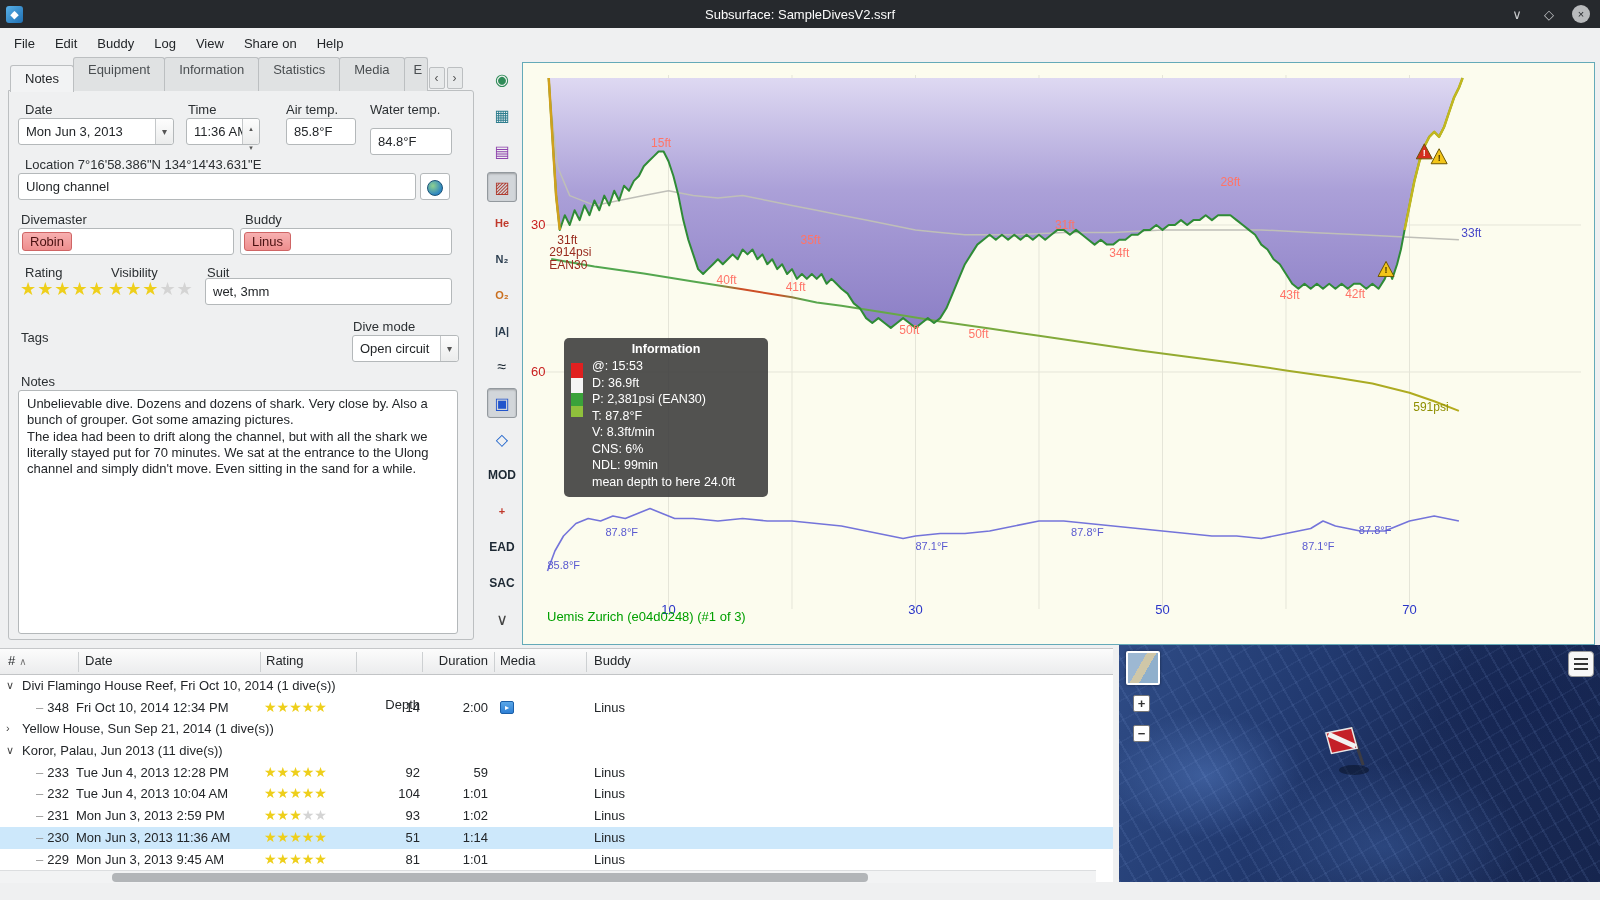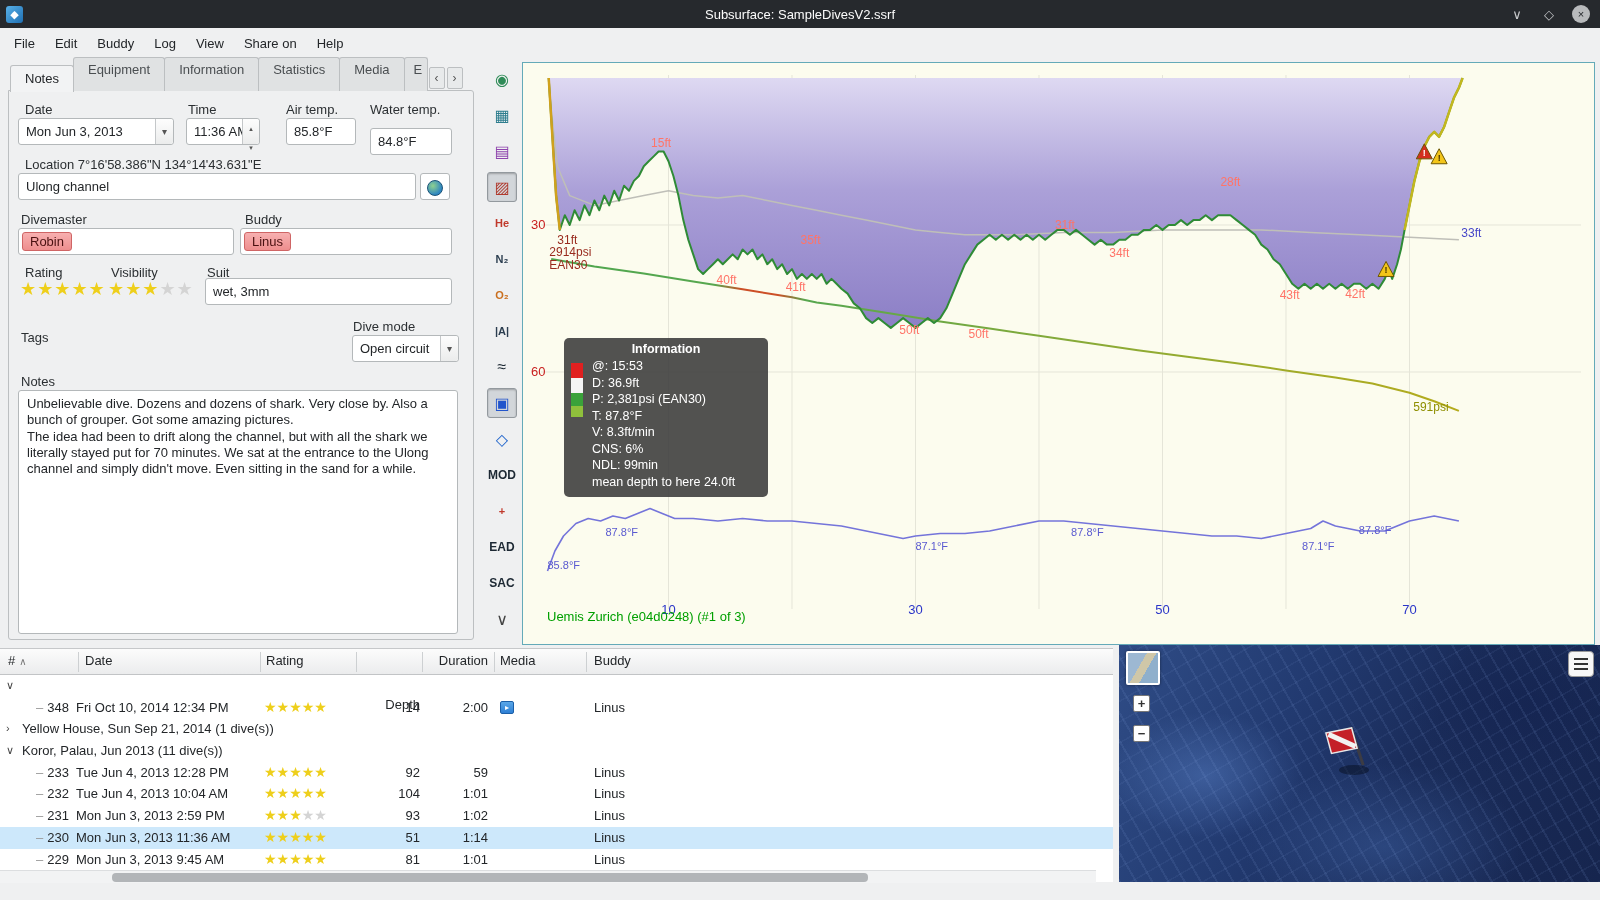--- a/index.html
+++ b/index.html
@@ -301,20 +301,21 @@
       <div class="hsep" style="left: 78px;"></div>
       <div class="hsep" style="left: 260px;"></div>
       <div class="hsep" style="left: 356px;"></div>
       <div class="hsep" style="left: 422px;"></div>
       <div class="hsep" style="left: 494px;"></div>
       <div class="hsep" style="left: 586px;"></div>
     </div>
   <div id="dl-body">
       <div class="lrow">
         <span class="cell tripar">∨</span>
+        <span class="cell triplbl">Divi Flamingo House Reef, Fri Oct 10, 2014 (1 dive(s))</span>
       </div>
       <div class="lrow">
         <span class="cell cnum"><span class="pref">–</span><span>348</span></span>
         <span class="cell cdate">Fri Oct 10, 2014 12:34 PM</span>
         <span class="cell crating"><span class="star on">★</span><span class="star on">★</span><span class="star on">★</span><span class="star on">★</span><span class="star on">★</span></span>
         <span class="cell cdepth">14</span>
         <span class="cell cdur">2:00</span>
         <span class="cell cmedia"><span class="media-ic">▸</span></span>
         <span class="cell cbuddy">Linus</span>
       </div>

